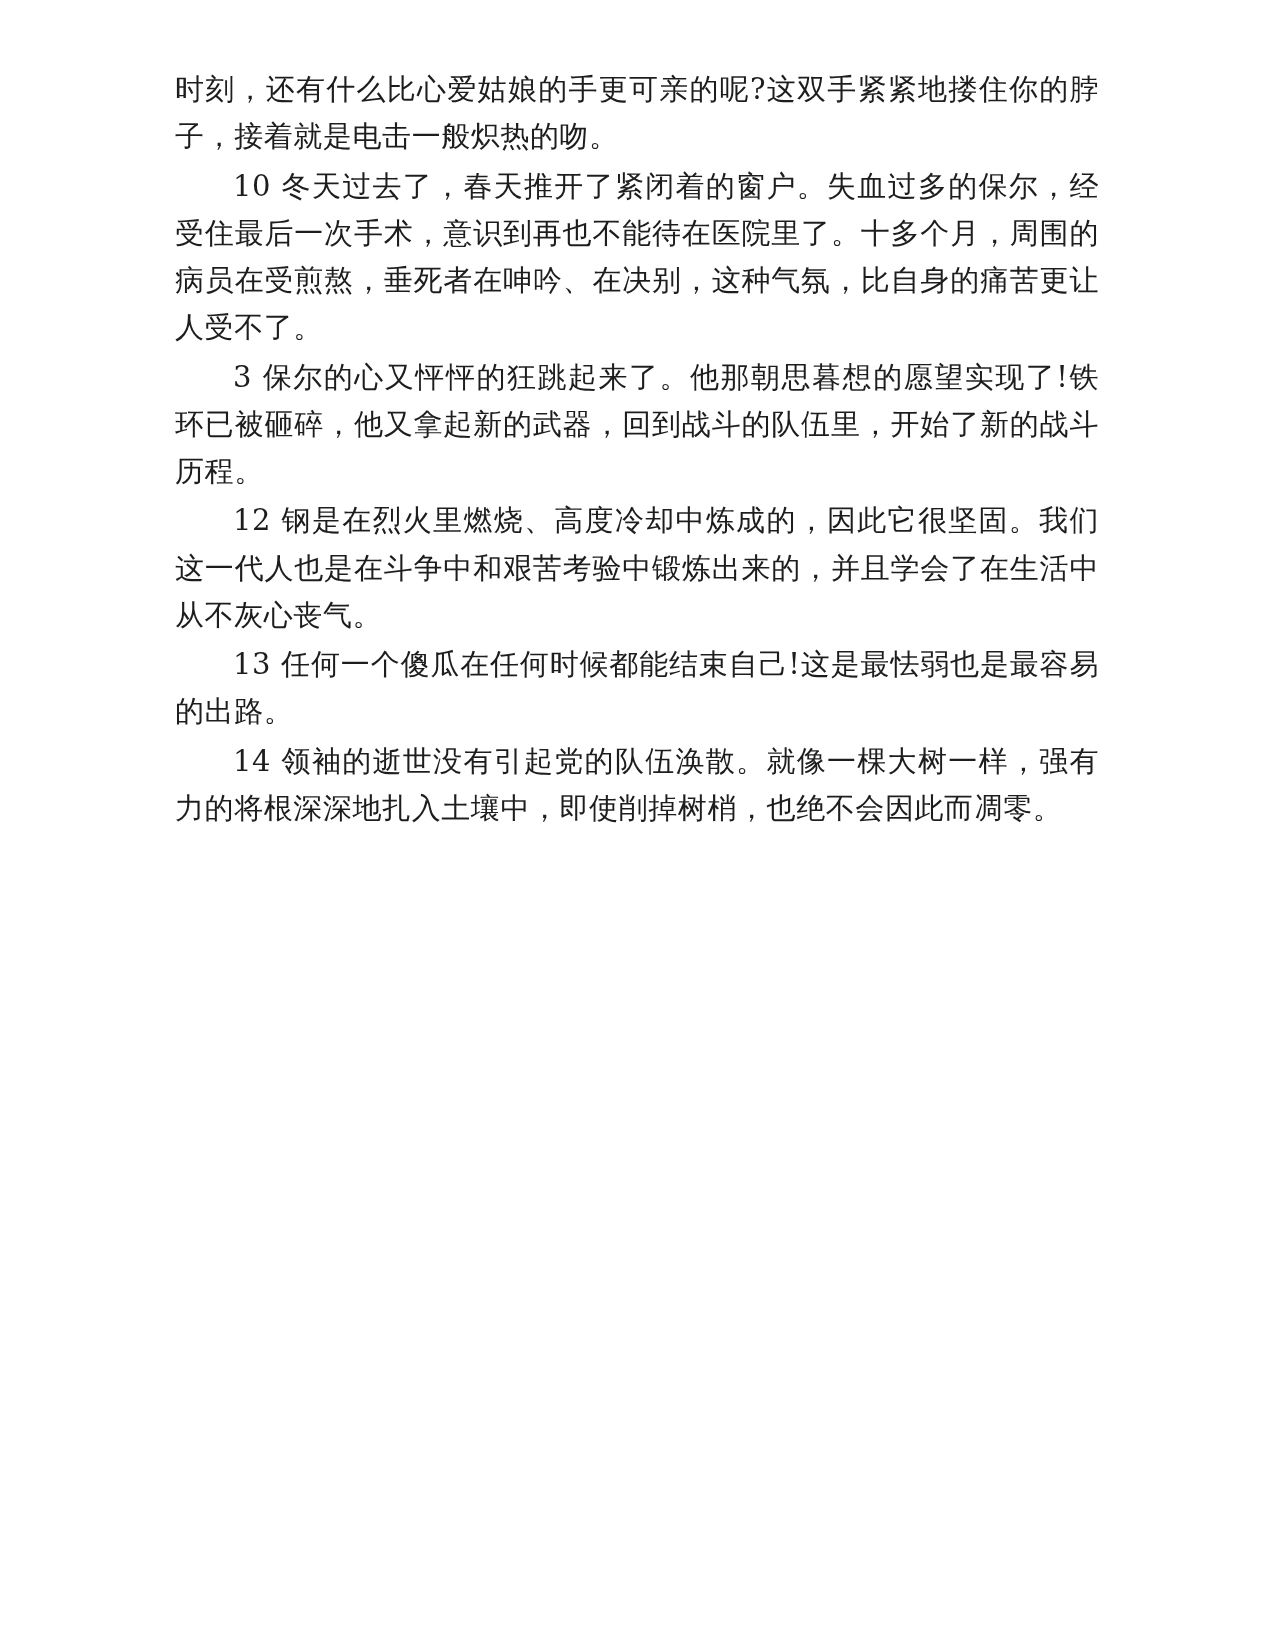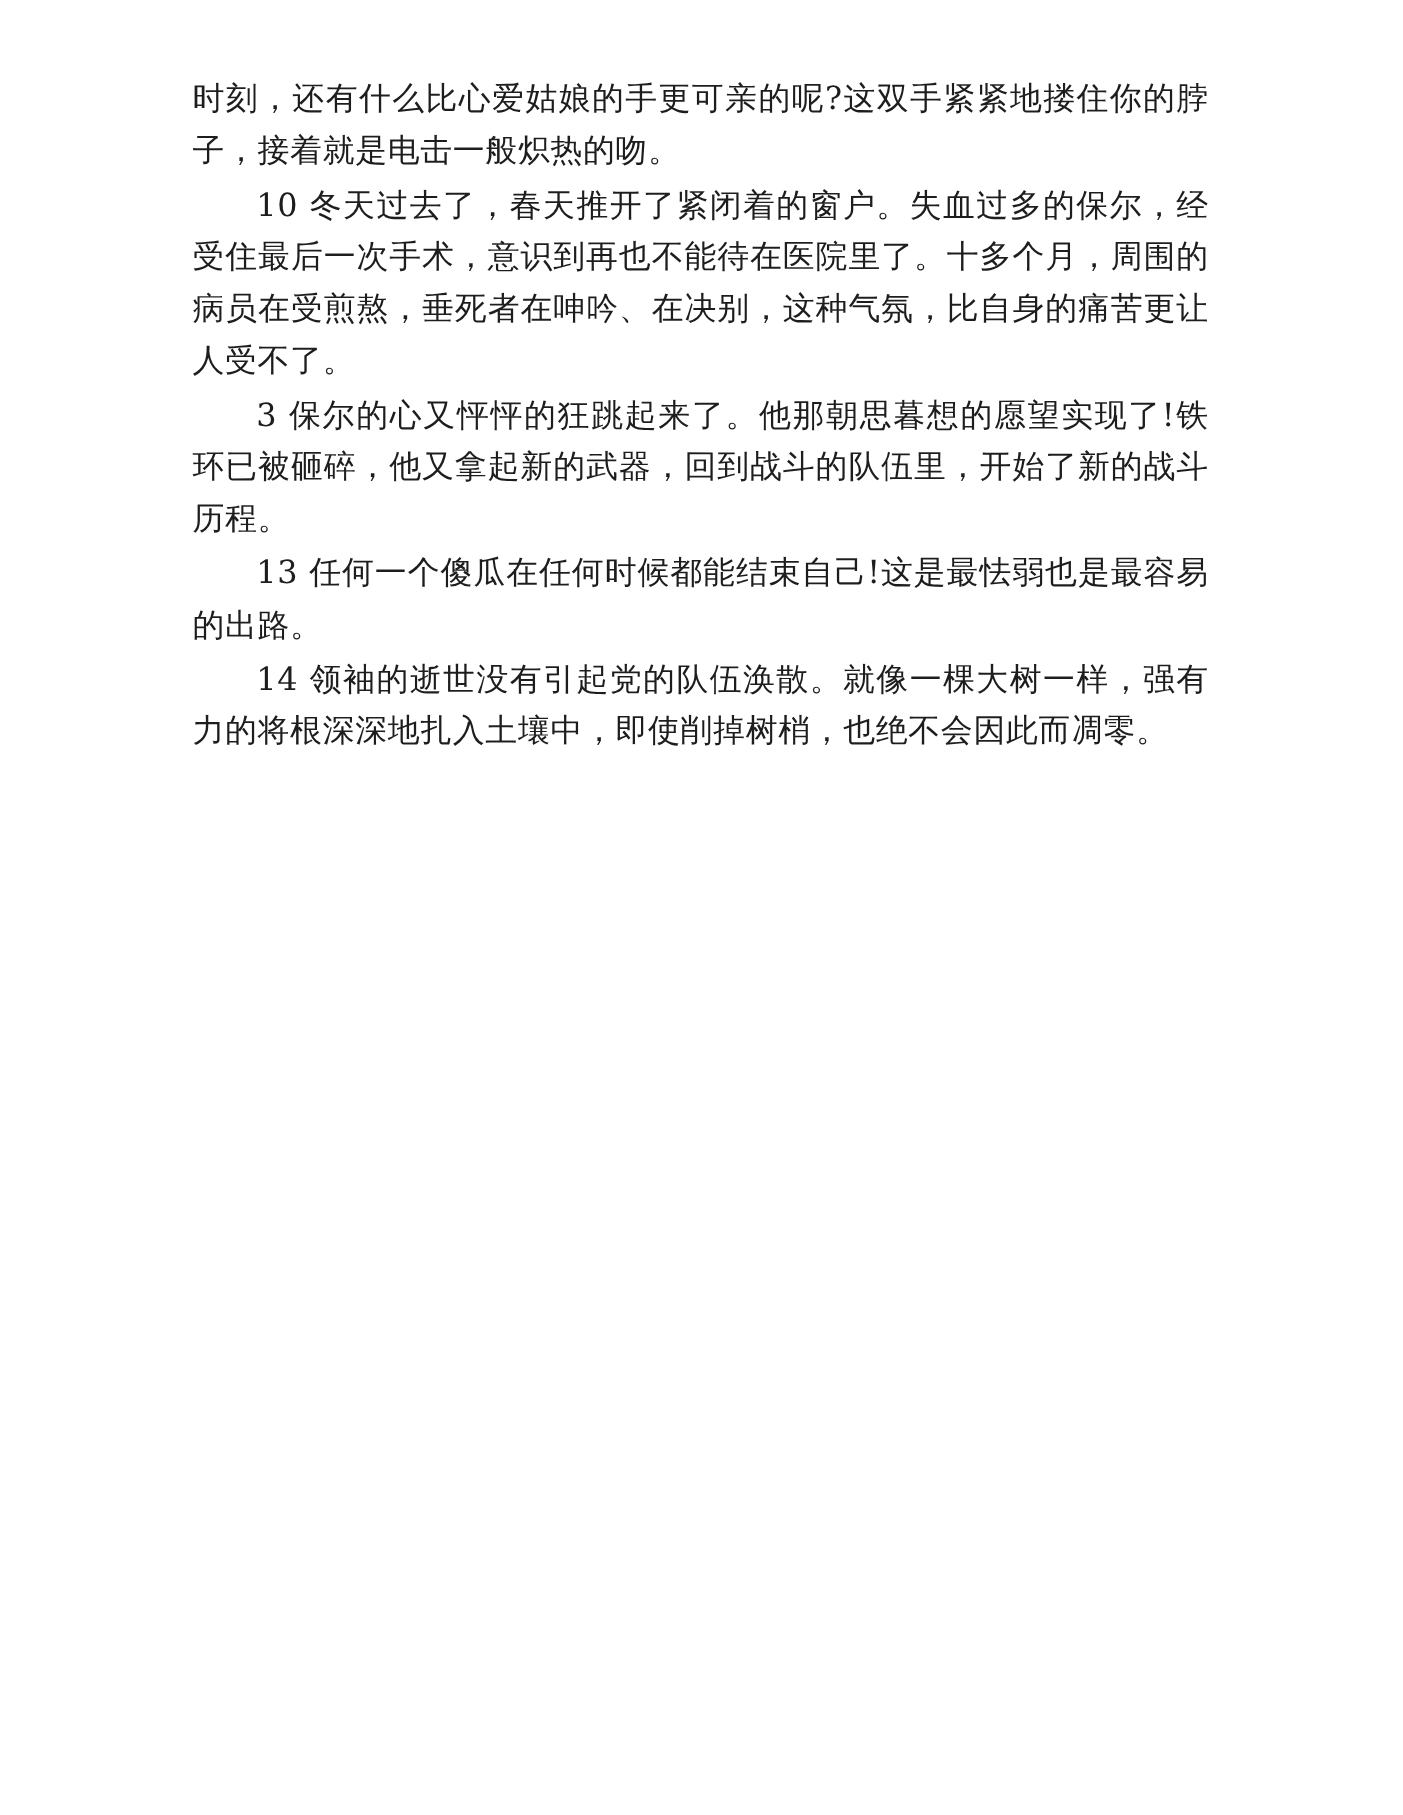--- a/index.html
+++ b/index.html
@@ -44,16 +44,17 @@
   }
 </style>
 </head>
 <body>
 
 <div class="page">
   <div class="doc-body">
     <p class="para noindent">时刻，还有什么比心爱姑娘的手更可亲的呢?这双手紧紧地搂住你的脖子，接着就是电击一般炽热的吻。</p>
     <p class="para indent">10 冬天过去了，春天推开了紧闭着的窗户。失血过多的保尔，经受住最后一次手术，意识到再也不能待在医院里了。十多个月，周围的病员在受煎熬，垂死者在呻吟、在决别，这种气氛，比自身的痛苦更让人受不了。</p>
     <p class="para indent">3 保尔的心又怦怦的狂跳起来了。他那朝思暮想的愿望实现了!铁环已被砸碎，他又拿起新的武器，回到战斗的队伍里，开始了新的战斗历程。</p>
+    <p class="para indent">12 钢是在烈火里燃烧、高度冷却中炼成的，因此它很坚固。我们这一代人也是在斗争中和艰苦考验中锻炼出来的，并且学会了在生活中从不灰心丧气。</p>
     <p class="para indent">13 任何一个傻瓜在任何时候都能结束自己!这是最怯弱也是最容易的出路。</p>
     <p class="para indent">14 领袖的逝世没有引起党的队伍涣散。就像一棵大树一样，强有力的将根深深地扎入土壤中，即使削掉树梢，也绝不会因此而凋零。</p>
   </div>
 </div>
 
 </body></html>

